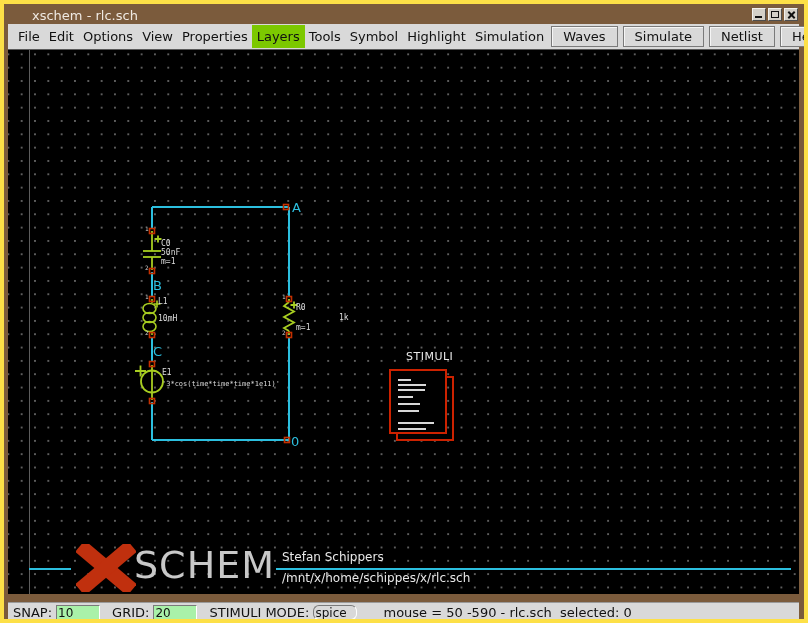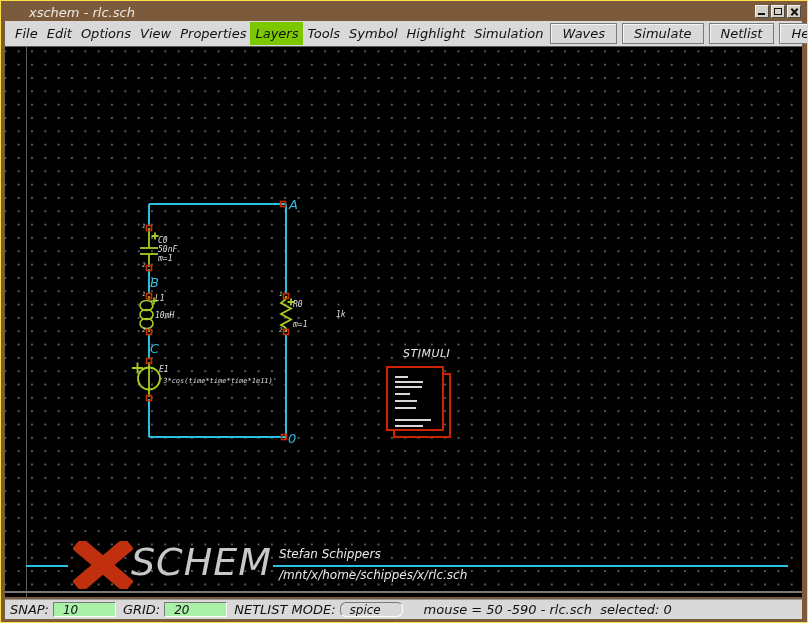--- a/index.html
+++ b/index.html
@@ -1,23 +1,22 @@
 <!DOCTYPE html>
 <html><head>
 <meta charset="utf-8">
 <style>
   * { margin:0; padding:0; box-sizing:border-box; }
   html,body { width:808px; height:623px; background:#000; font-family:"DejaVu Sans", sans-serif; }
 
   .frame {
     position:relative; width:808px; height:623px;
     background:#7b5b3c;
-    border:1px solid #fde047;
+    border:4px solid #fde047;
     overflow:hidden;
-    font-style:italic;
   }
 
   
   .titlebar {
     position:absolute; left:4px; right:5px; top:3px; height:17px;
     background:#7b5b3c; color:#efe9e2; font-size:13px;
     display:flex; align-items:center; padding-left:24px;
   }
   .winbtns { position:absolute; right:1px; top:1px; display:flex; gap:2px; }
   .winbtn {
@@ -81,21 +80,21 @@
   .cyanline.seg2 { left:268px; width:515px; }
 
   
   .statusbar {
     position:absolute; left:4px; right:5px; top:598px; height:20px;
     background:#d9d9d9; border-top:1px solid #9a9a9a;
     display:flex; align-items:center; font-size:13px; color:#111; padding-left:5px;
   }
   .sb-label { margin-right:4px; white-space:nowrap; }
   .sb-input {
-    width:63px; height:15px; font-size:12px; line-height:14px; padding-left:9px; margin-right:7px;
+    width:44px; height:15px; font-size:12px; line-height:14px; padding-left:1px; margin-right:12px;
     border-top:1px solid #7a7a7a; border-left:1px solid #7a7a7a;
     border-bottom:1px solid #fff; border-right:1px solid #fff;
     overflow:hidden; white-space:nowrap;
   }
   .sb-input.green { background:#a9f1a9; }
   .sb-input.gray { background:#d9d9d9;border-radius:6px; }
   .sb-mouse { margin-left:14px; white-space:pre; }
 </style>
 </head>
 <body>
@@ -247,18 +246,18 @@
     <span class="logo-text">SCHEM</span>
     <span class="author">Stefan Schippers</span>
     <span class="filepath">/mnt/x/home/schippes/x/rlc.sch</span>
   </div>
 
   <div class="statusbar">
     <span class="sb-label">SNAP:</span>
     <div class="sb-input green">10</div>
     <span class="sb-label">GRID:</span>
     <div class="sb-input green">20</div>
-    <span class="sb-label">NETLIST MODE:</span>
+    <span class="sb-label">STIMULI MODE:</span>
     <div class="sb-input gray">spice</div>
     <span class="sb-mouse">mouse = 50 -590 - rlc.sch  selected: 0</span>
   </div>
 
 </div>
 
 </body></html>

